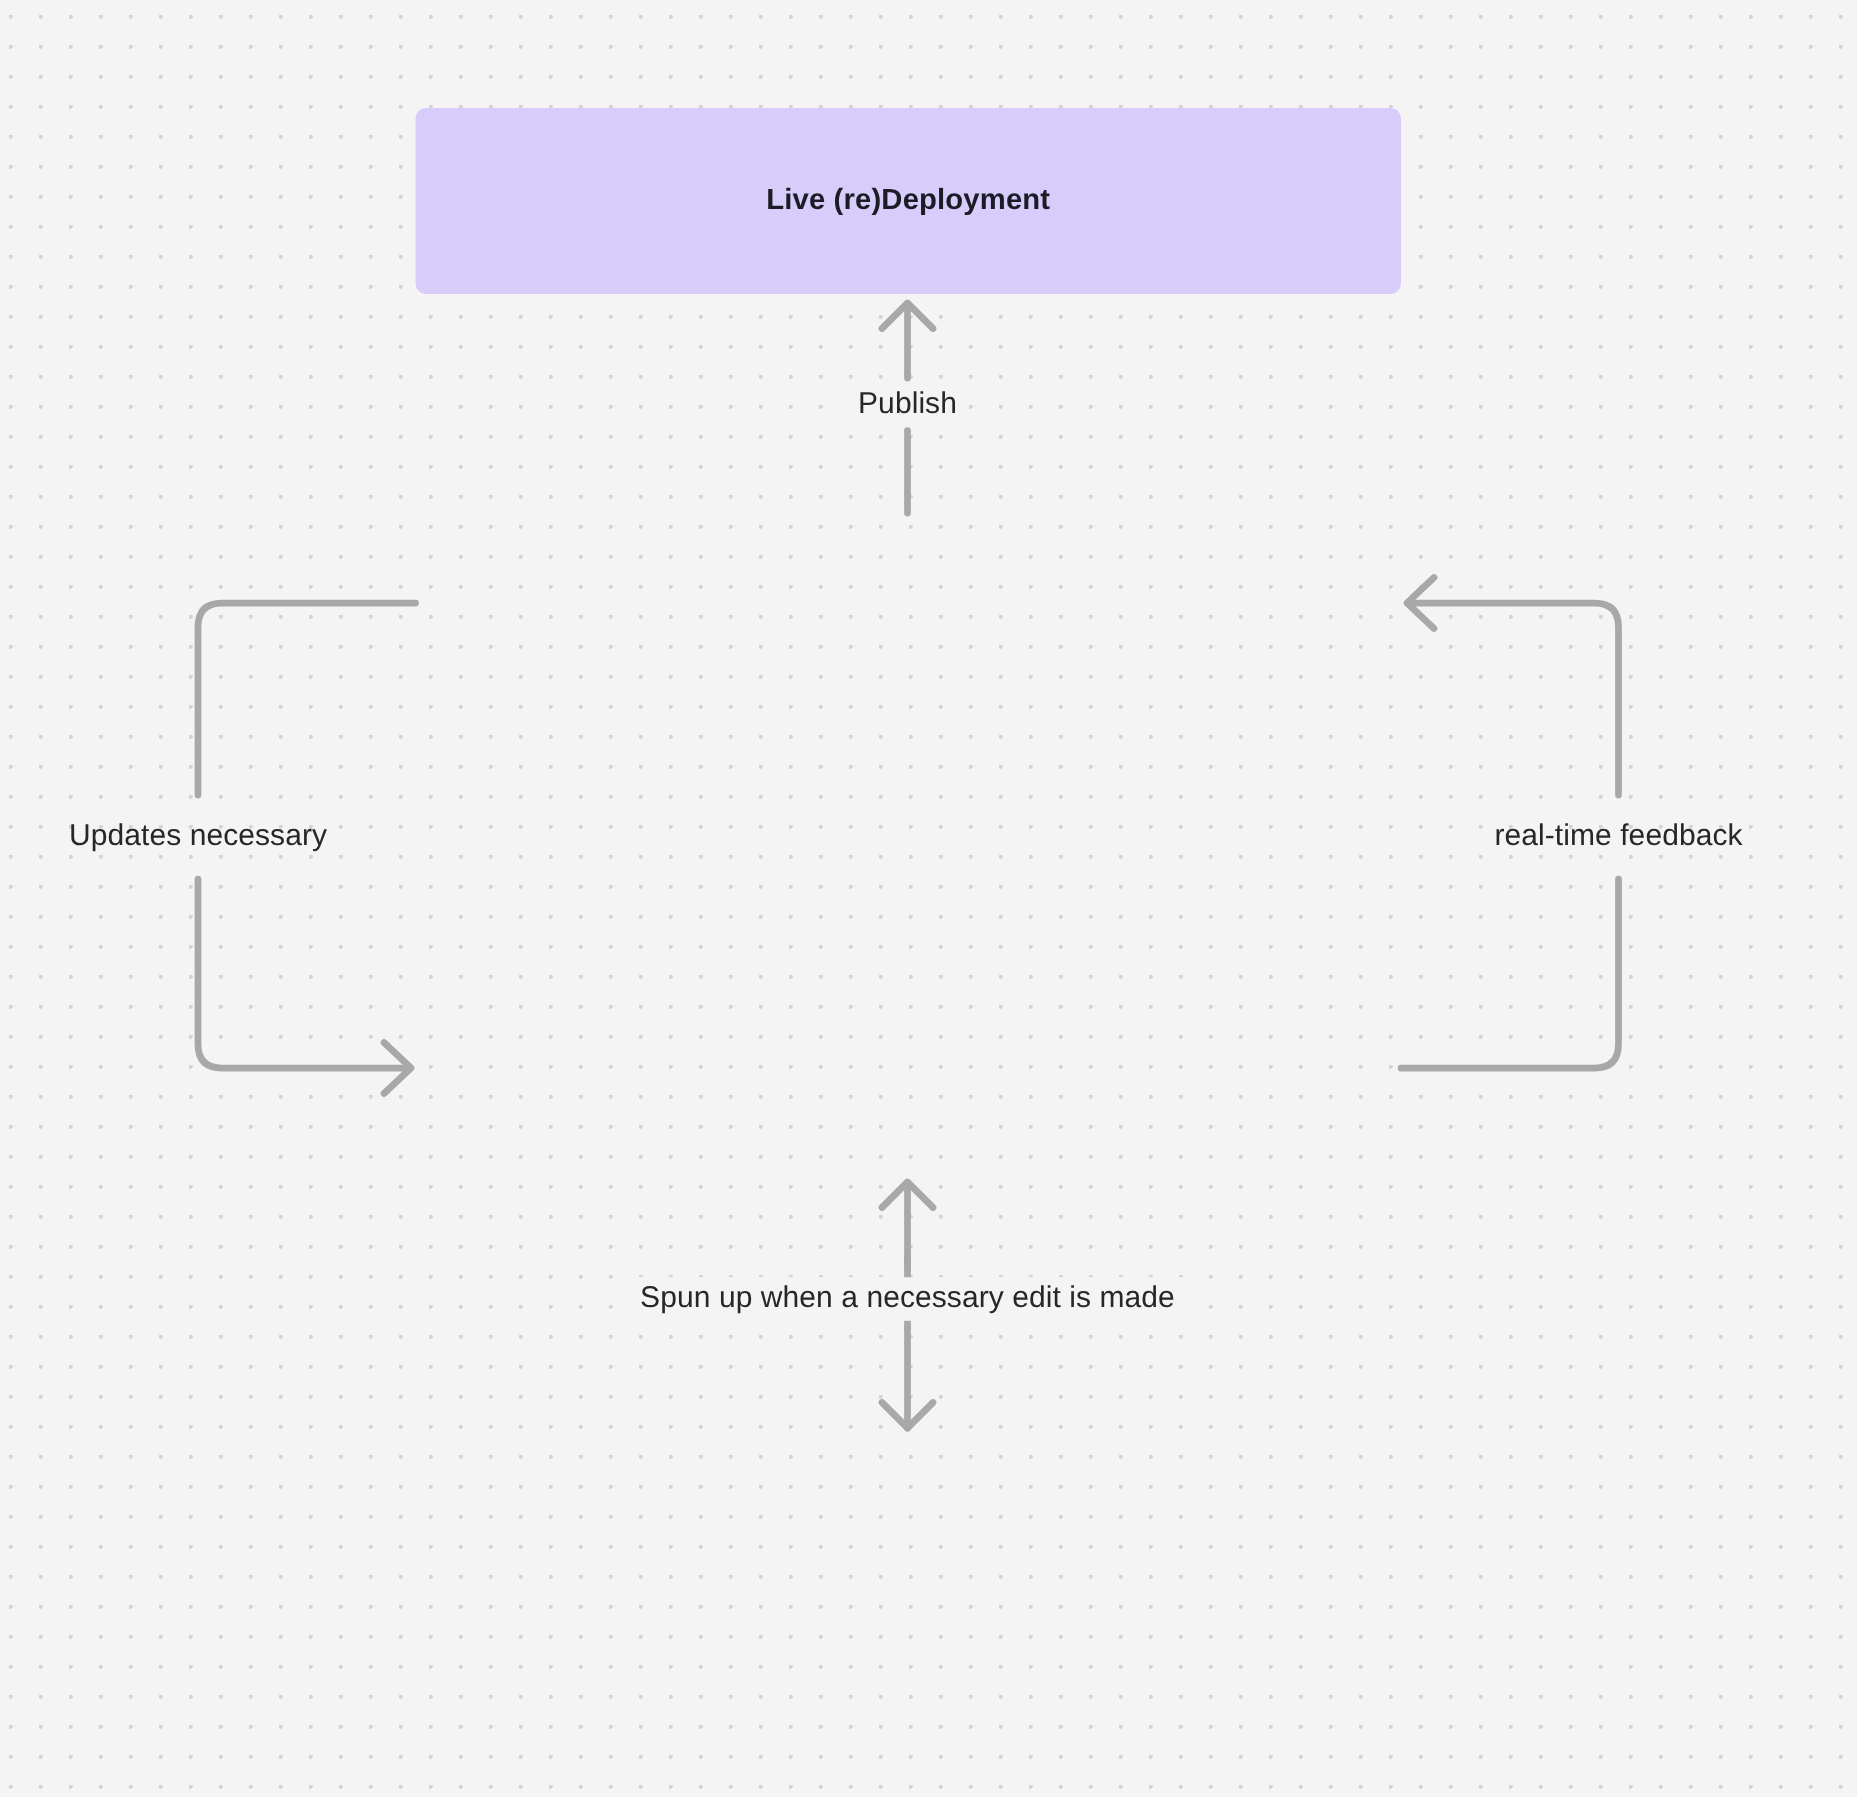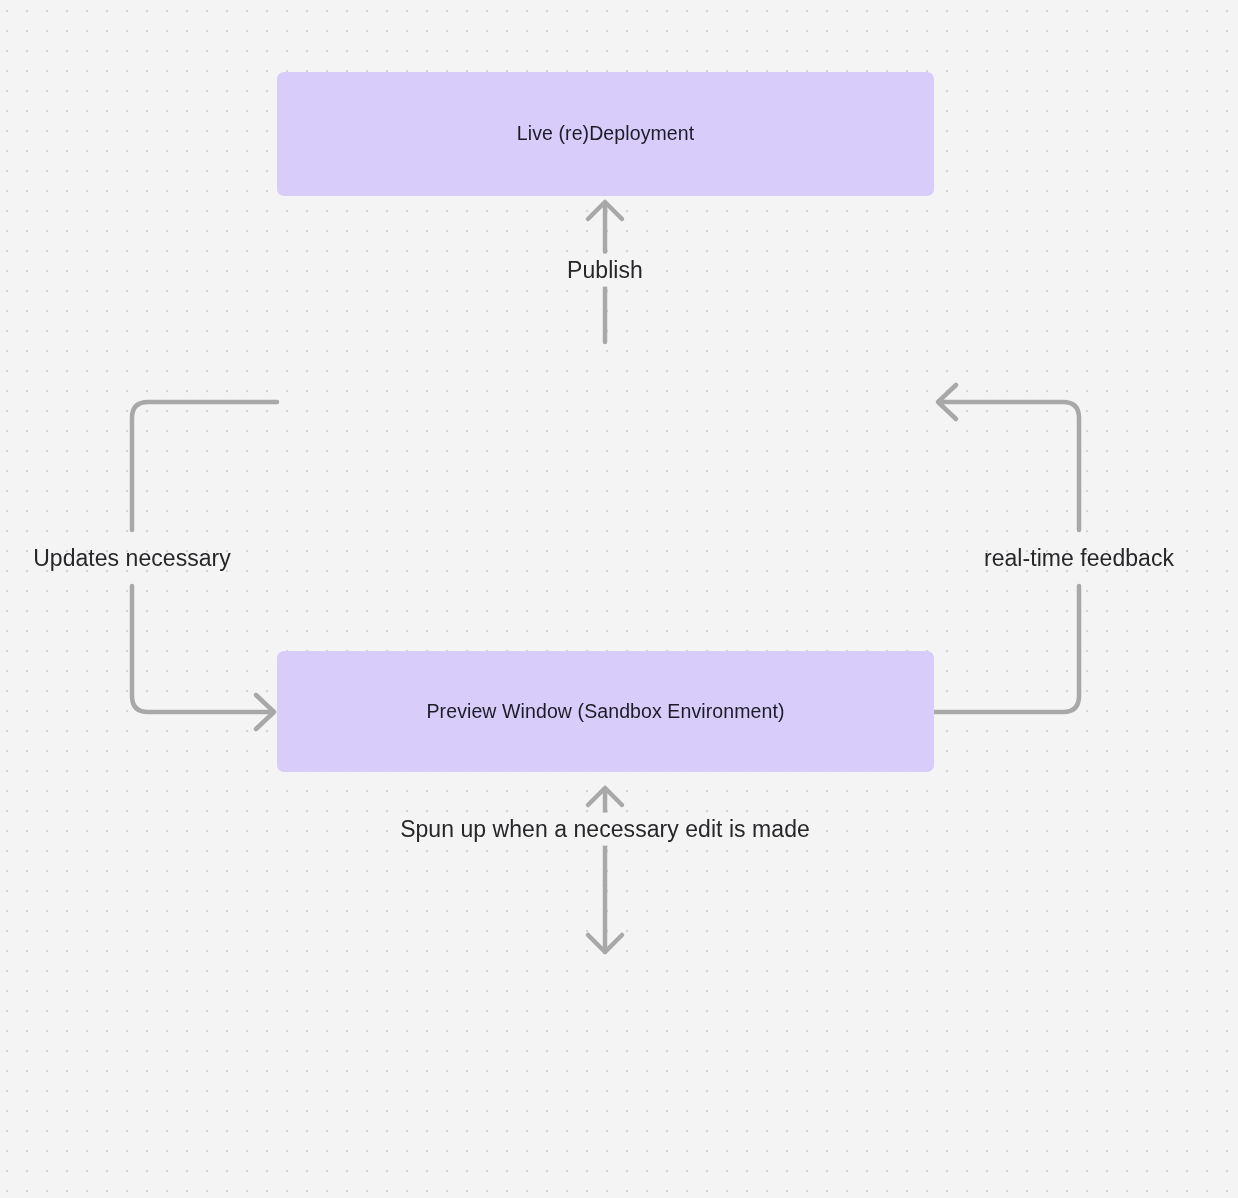--- a/index.html
+++ b/index.html
@@ -37,28 +37,29 @@
     border-radius: 7px;
     display: flex;
     align-items: center;
     justify-content: center;
     color: #1c1c26;
     font-size: 19.5px;
     line-height: 1.3;
     letter-spacing: 0.1px;
     text-align: center;
     padding: 4px 14px;
+    font-weight: bold;
   }
   .node-label {
     display: block;
   }
   .edge-label {
     position: absolute;
     color: #27272a;
-    font-size: 23px;
+    font-size: 20px;
     line-height: 1.25;
     letter-spacing: 0.05px;
     white-space: nowrap;
     transform: translate(-50%, -50%);
     padding: 2px 6px;
     text-align: center;
   }
   .edge-label.boxed {
     background: #f4f4f5;
   }
@@ -96,26 +97,23 @@
       <path d="M 605 846 L 605 790" stroke="#a8a8a8" stroke-width="4.5" fill="none" stroke-linecap="round"></path>
       <path d="M 588 805 L 605 788 L 622 805" stroke="#a8a8a8" stroke-width="4.5" fill="none" stroke-linecap="round" stroke-linejoin="round"></path>
     </g>
   </svg>
 
   <div class="node" style="left:277px; top:72px; width:657px; height:124px;">
     <span class="node-label">Live (re)Deployment</span>
   </div>
 
 
-  <div class="node" style="left:277px; top:651px; width:657px; height:121px;">
-    <span class="node-label">Preview Window (Sandbox Environment)</span>
-  </div>
 
 
   <div class="edge-label boxed" style="left:605px; top:270px;">Publish</div>
 
   <div class="edge-label" style="left:132px; top:558px;">Updates necessary</div>
 
   <div class="edge-label" style="left:1079px; top:558px;">real-time feedback</div>
 
-  <div class="edge-label boxed" style="left:605px; top:829px;text-align:center;">Spun up when a necessary edit is made</div>
+  <div class="edge-label boxed" style="left:605px; top:866px;text-align:center;">Spun up when a necessary edit is made</div>
 
 </div>
 
 </body></html>

